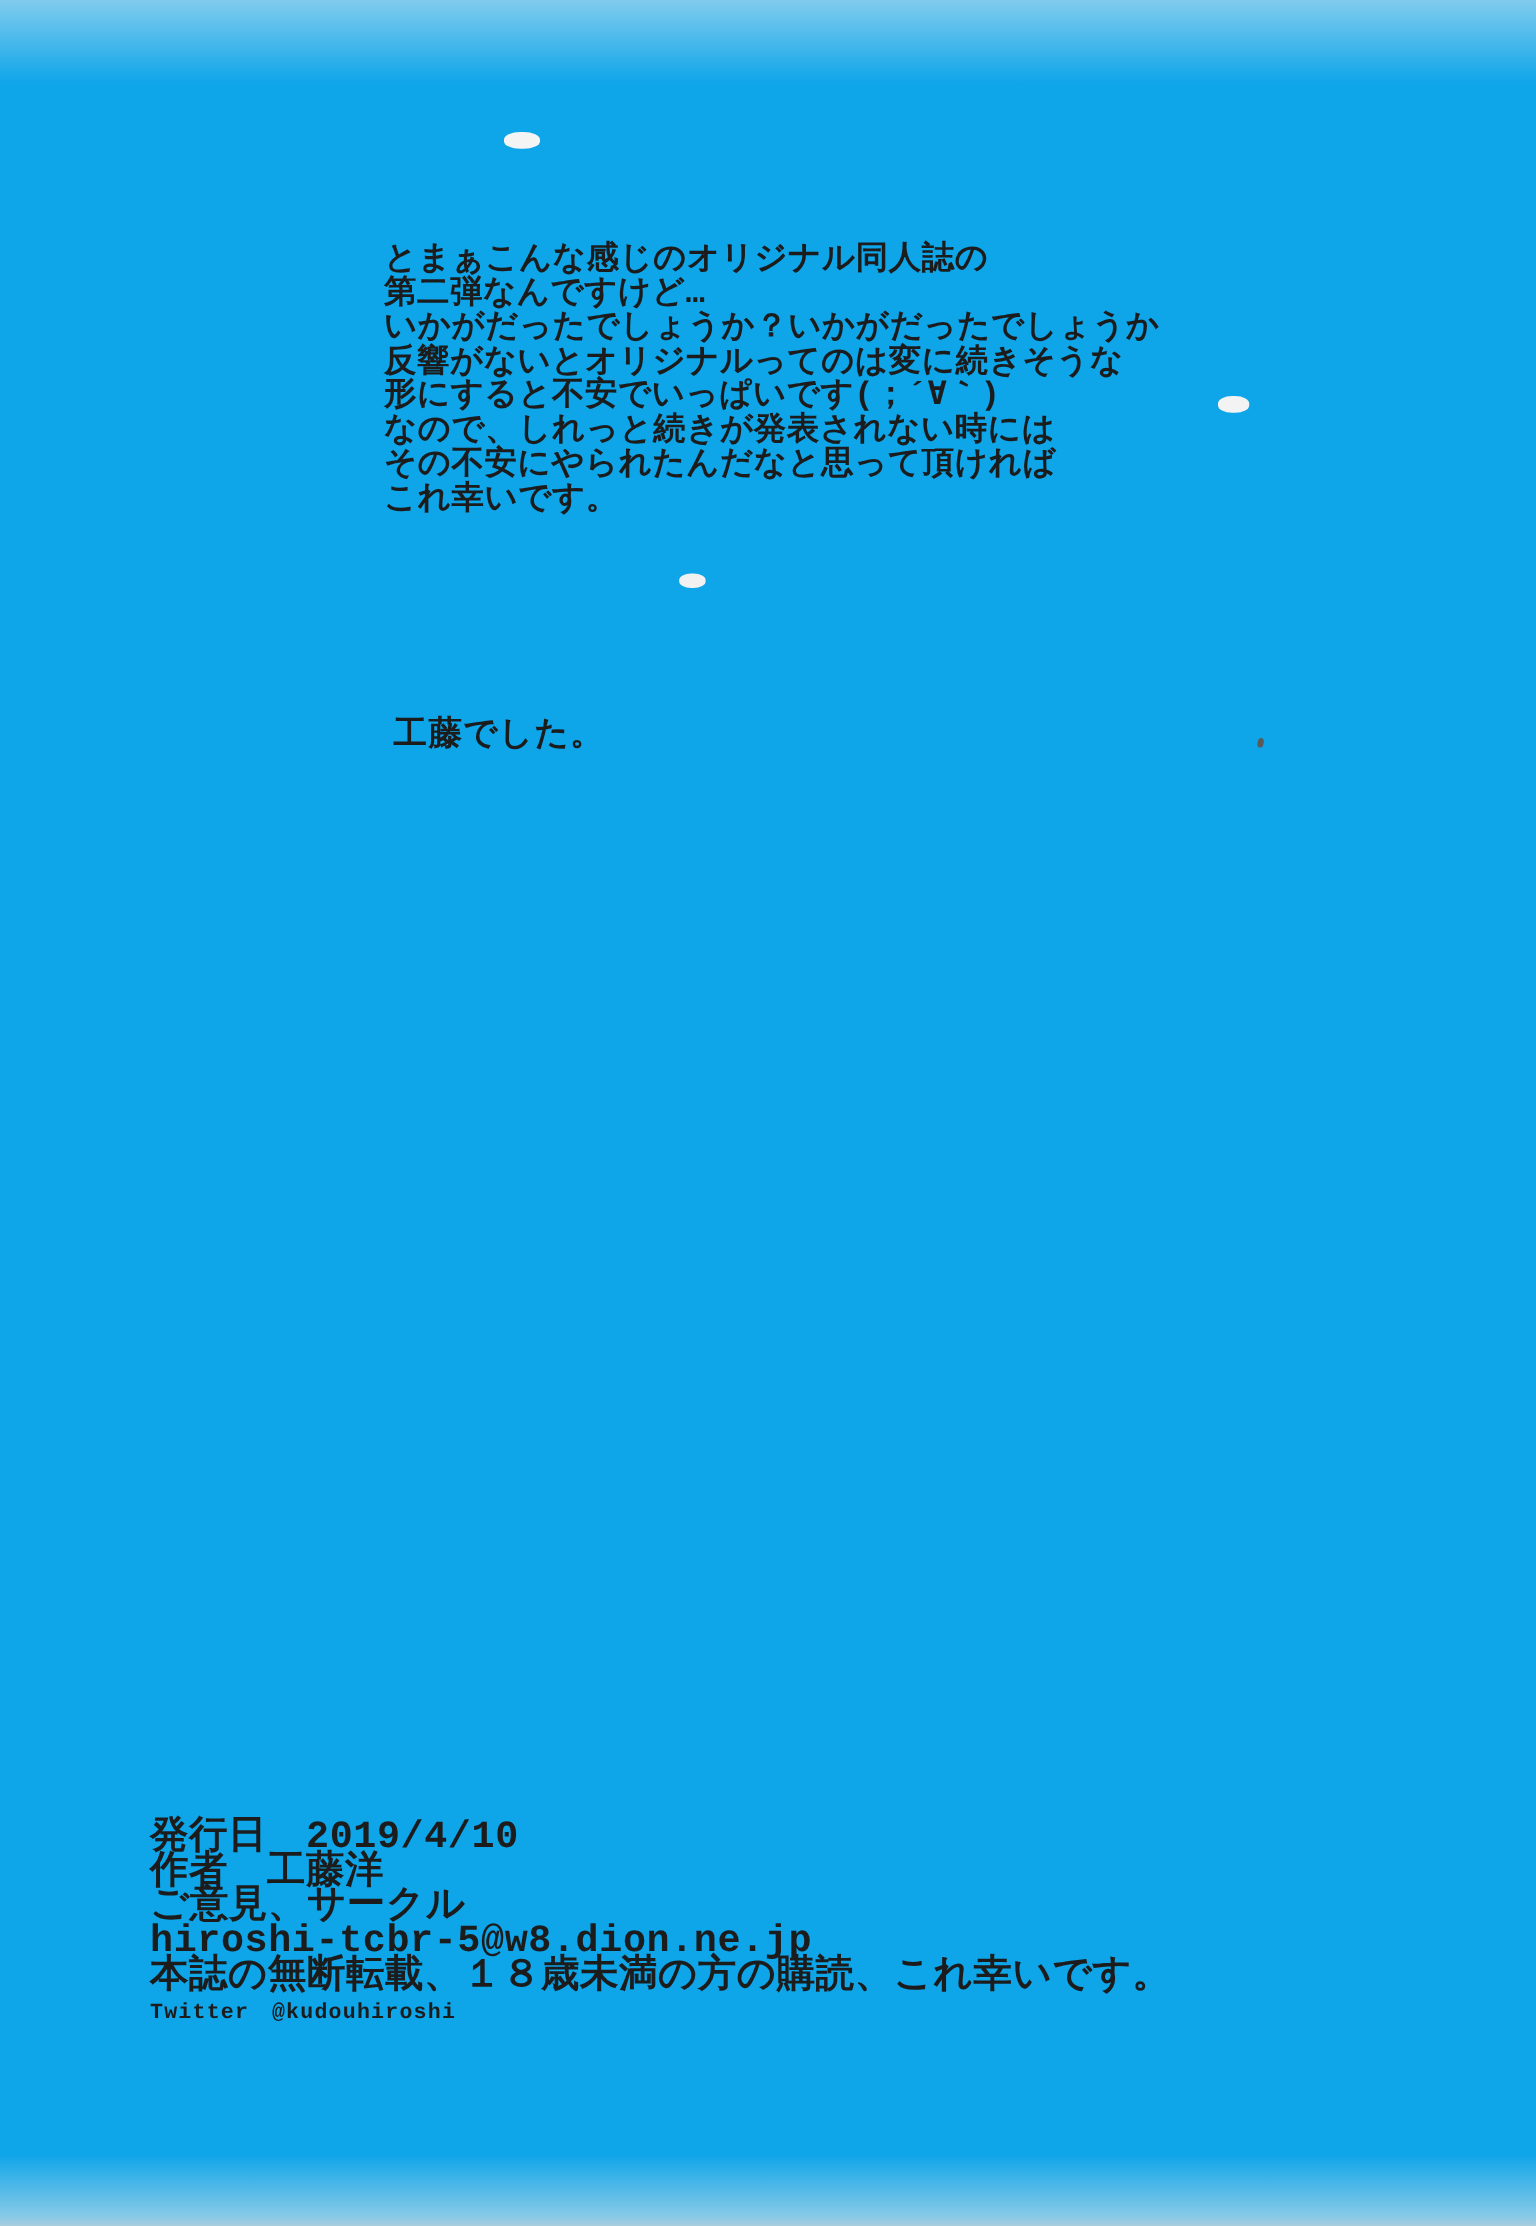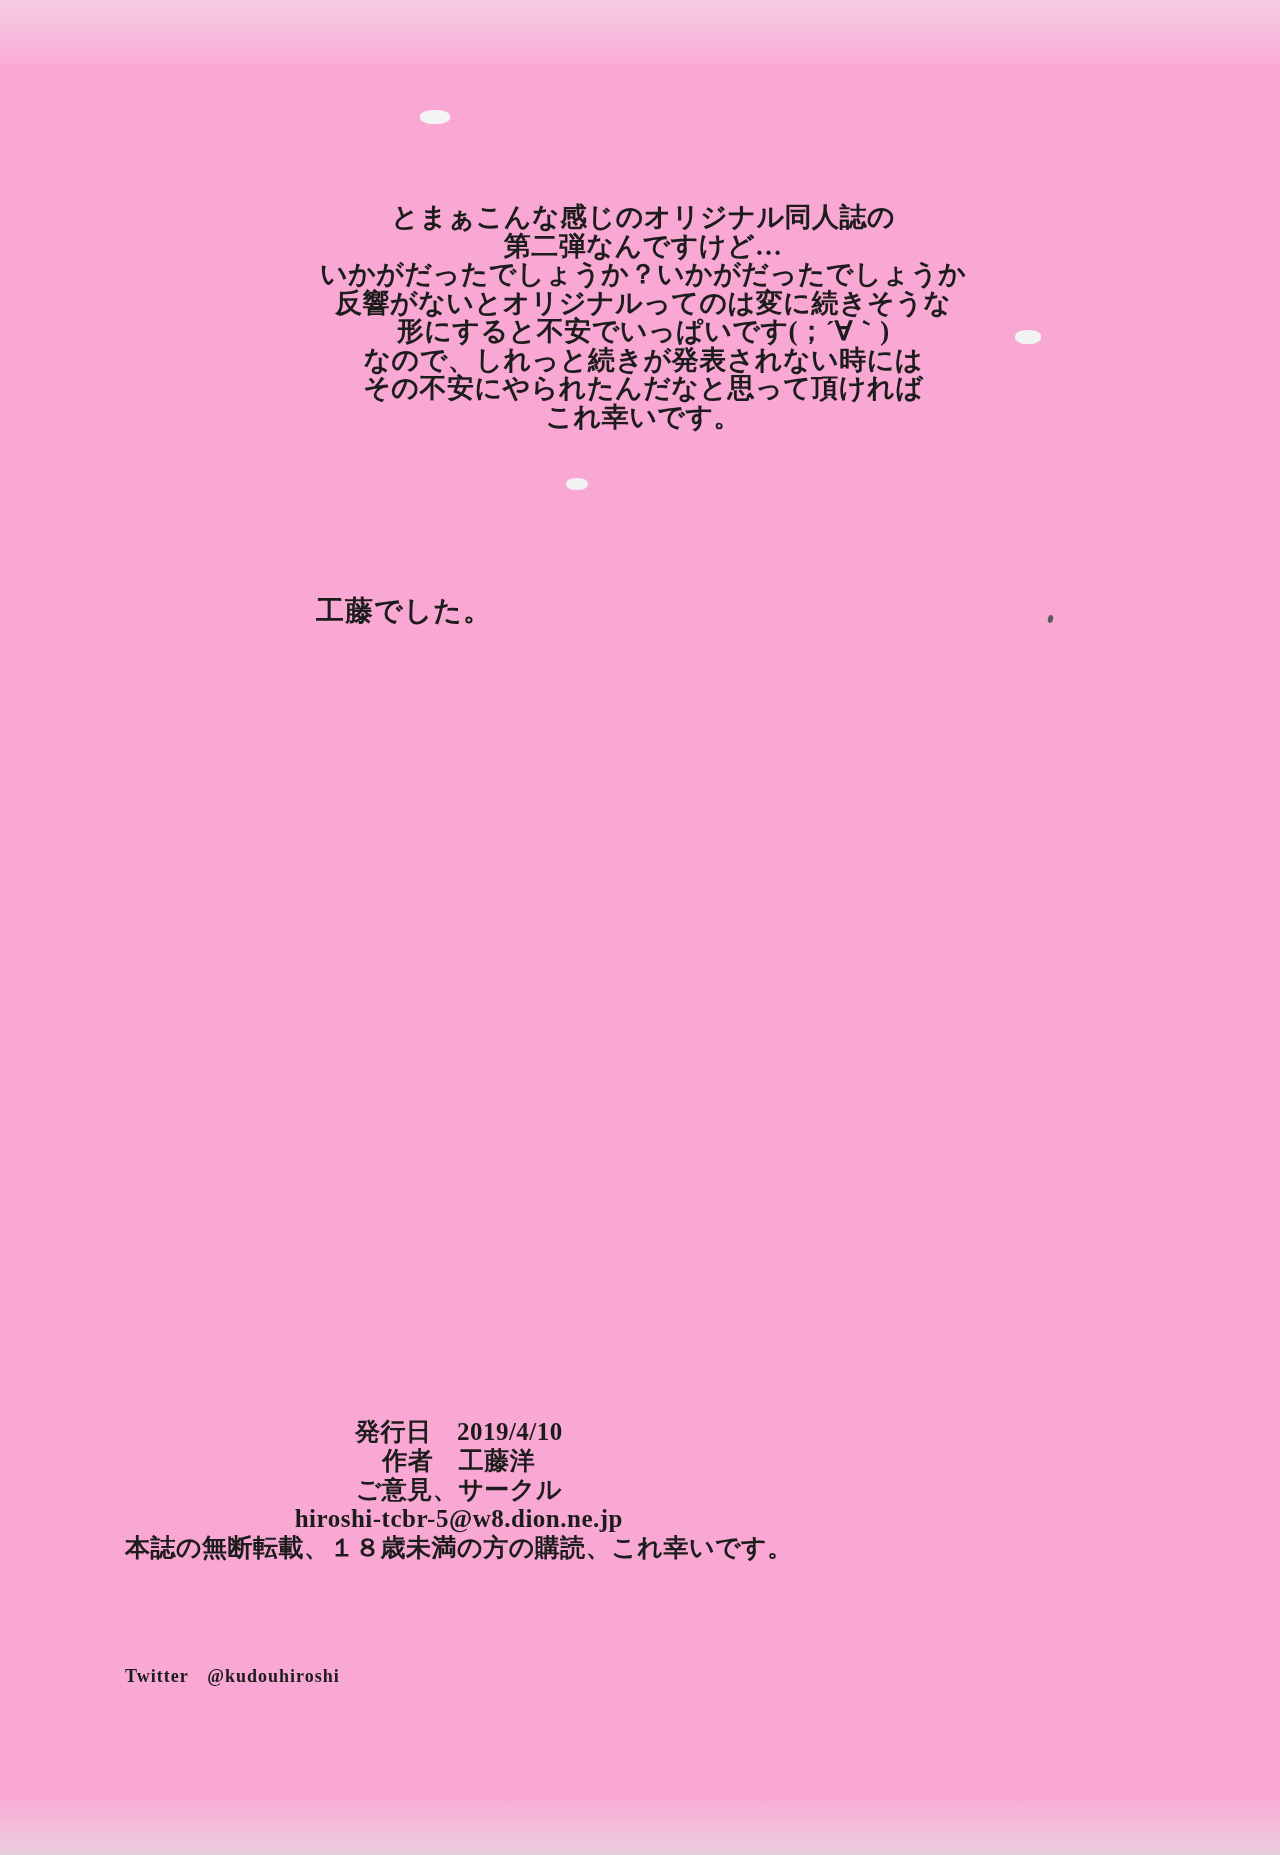--- a/index.html
+++ b/index.html
@@ -5,25 +5,24 @@
   html, body {
     margin: 0;
     padding: 0;
     background: #e8e8e8;
   }
   .page {
     position: relative;
     width: 1280px;
     height: 1855px;
     margin: 0 auto;
-    background: #f9a8d4;
+    background: #0ea5e9;
     overflow: hidden;
-    font-family: Liberation Serif, serif;
+    font-family: Liberation Mono, monospace;
     color: #1c1c1c;
-    text-align: center;
   }
   
   .scan-shade-bottom {
     position: absolute;
     left: 0; right: 0; bottom: 0;
     height: 60px;
     background: linear-gradient(to bottom, rgba(240,240,240,0) 0%, rgba(230,230,230,0.55) 85%, rgba(218,218,218,0.75) 100%);
     pointer-events: none;
   }
   .scan-shade-top {
@@ -65,32 +64,32 @@
     left: 320px;
     top: 203px;
     font-size: 27px;
     line-height: 28.5px;
     font-weight: bold;
     letter-spacing: 0.5px;
     white-space: nowrap;
   }
   .signature {
     position: absolute;
-    left: 316px;
+    left: 328px;
     top: 592px;
     font-size: 28px;
     font-weight: bold;
     letter-spacing: 1px;
     white-space: nowrap;
   }
   .colophon {
     position: absolute;
     left: 125px;
-    top: 1417px;
-    font-size: 25px;
+    top: 1516px;
+    font-size: 32px;
     line-height: 29px;
     font-weight: bold;
     letter-spacing: 0.5px;
     white-space: nowrap;
   }
   .social {
     position: absolute;
     left: 125px;
     top: 1664px;
     font-size: 18px;

